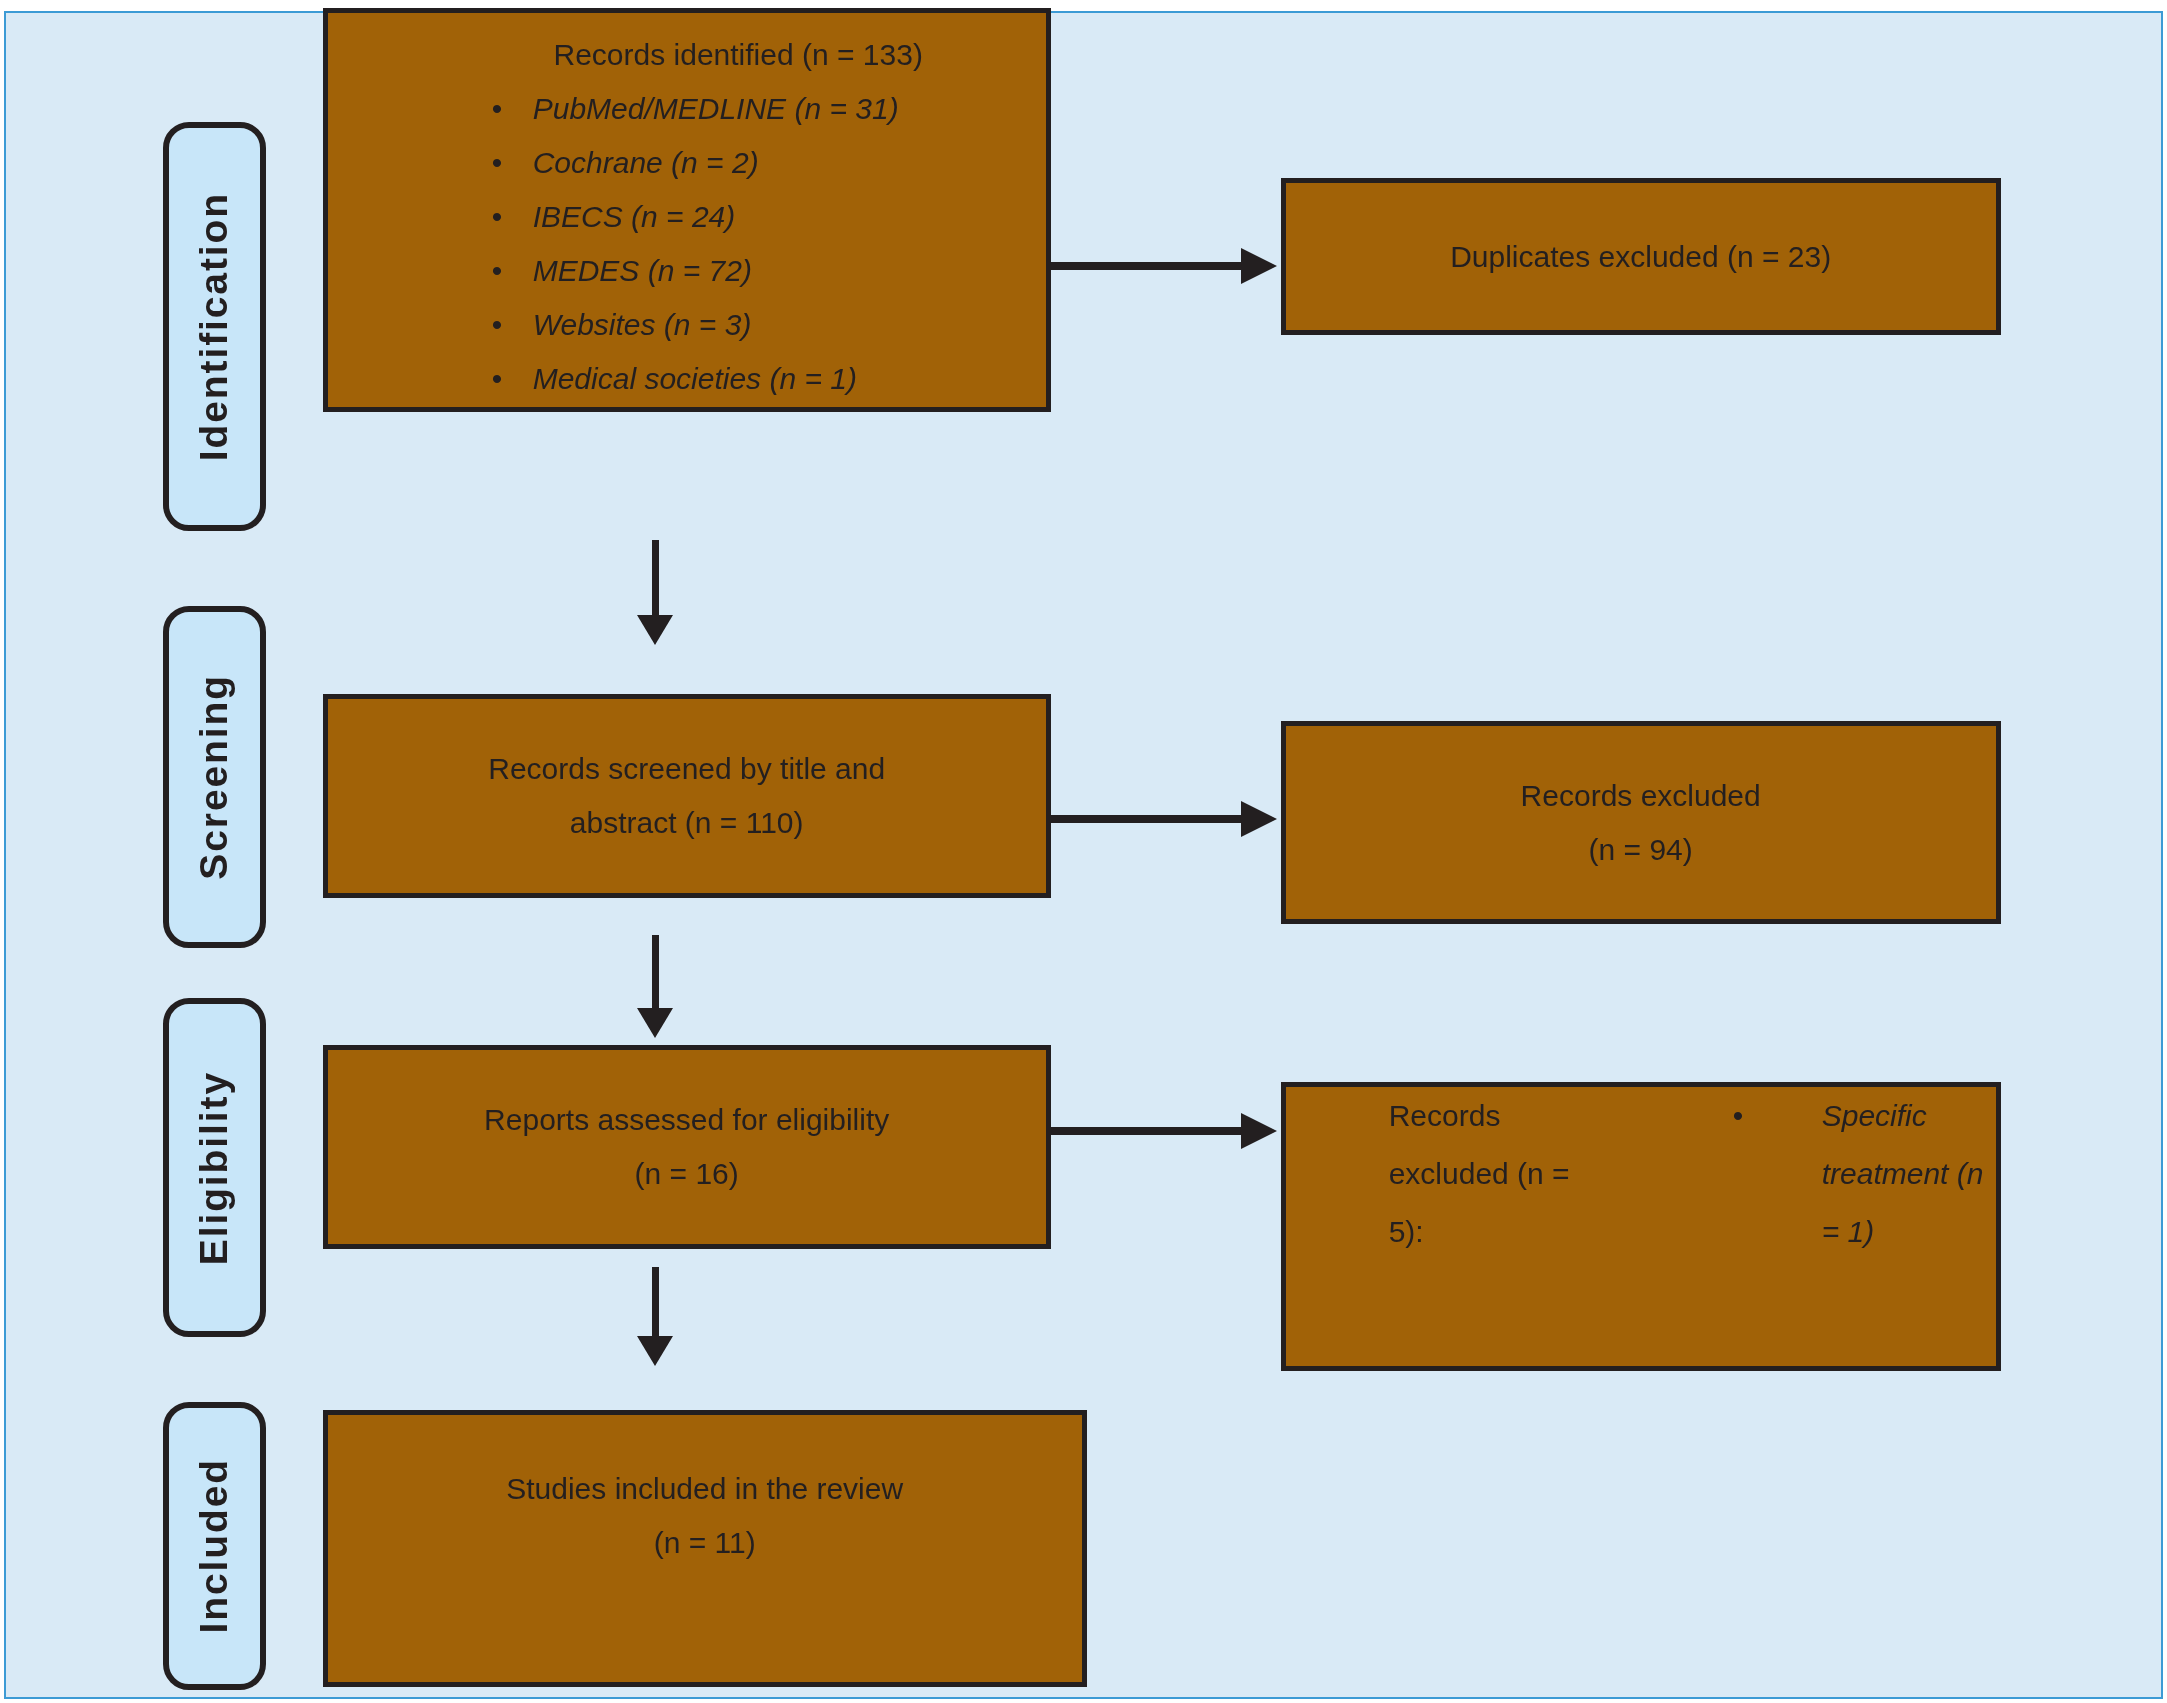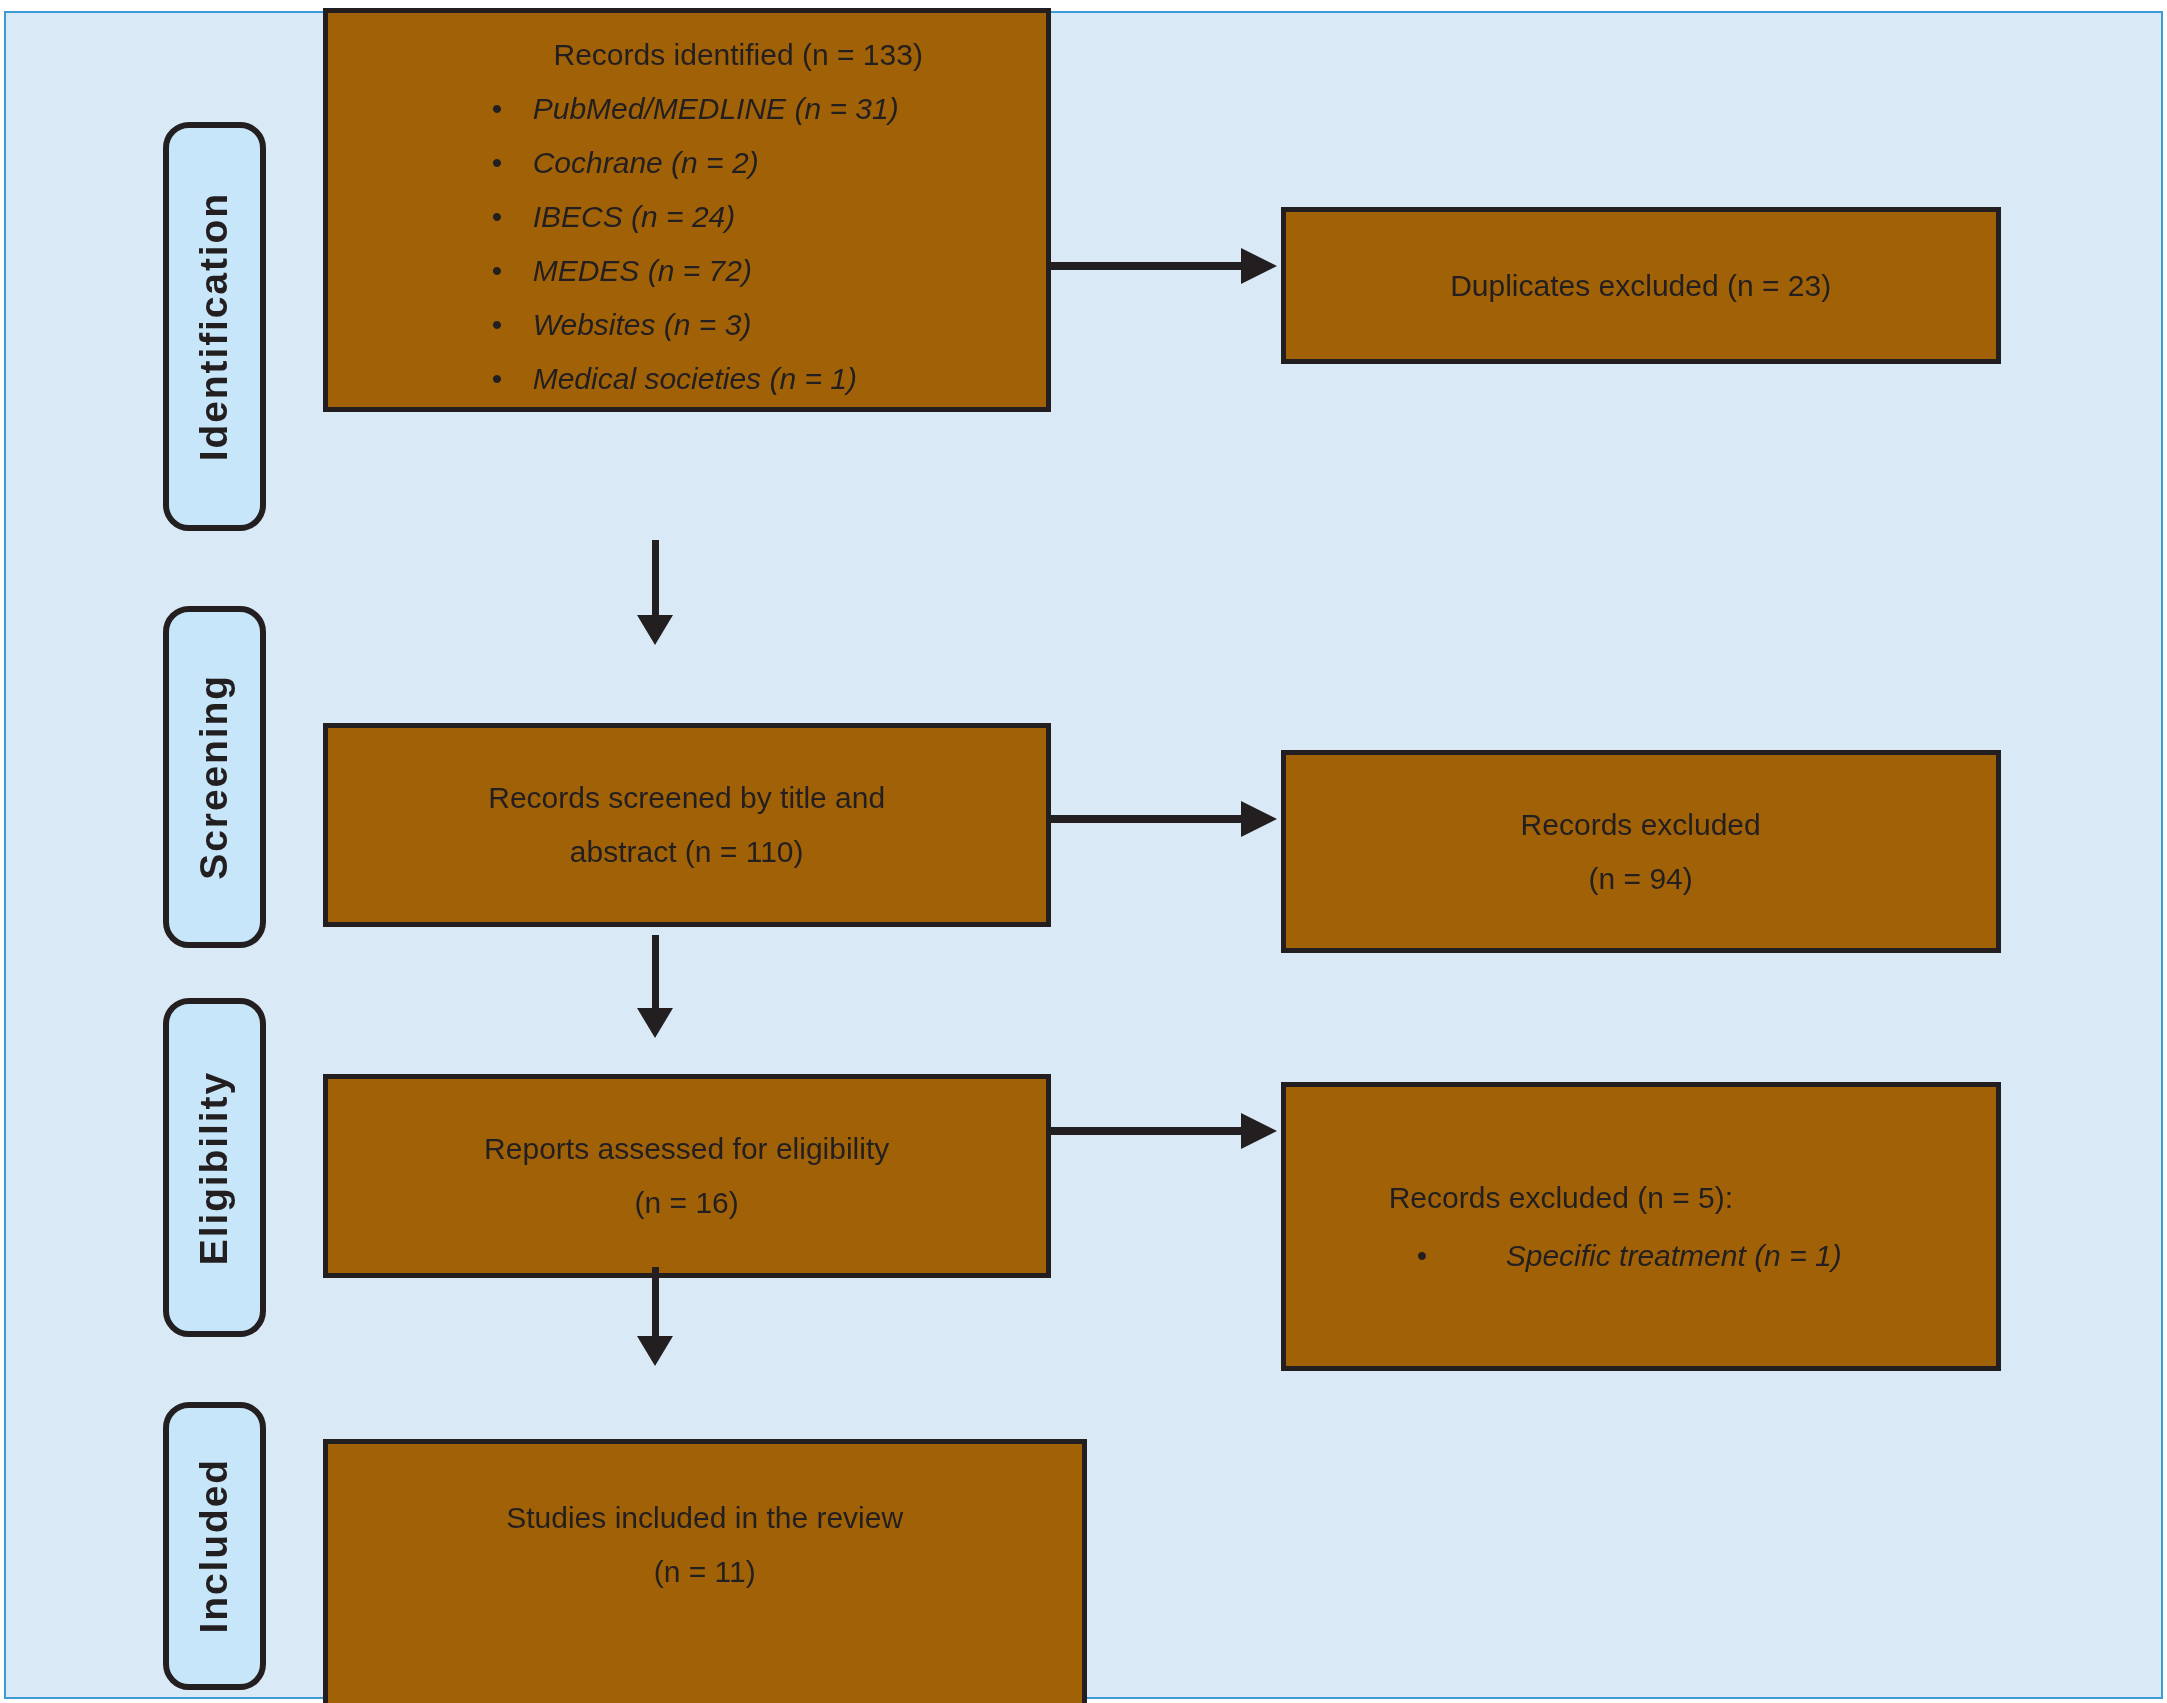--- a/index.html
+++ b/index.html
@@ -11,38 +11,37 @@
     position:absolute;left:3.7px;right:3.7px;top:11.2px;bottom:3.7px;
     background:#d9eaf6;border:2.8px solid #3c9bd5;box-sizing:border-box;
   }
   
   .fbox{
     position:absolute;background:#a16207;border:5.6px solid #231f20;
     box-sizing:border-box;font-size:30px;line-height:54px;
   }
   .center-box{
     display:flex;flex-direction:column;align-items:center;justify-content:center;
-    margin-top:29px;
   }
   
   .stage{
     position:absolute;left:157px;width:103px;background:#c8e6f9;
     border:6.6px solid #231f20;border-radius:26px;box-sizing:border-box;
     display:flex;align-items:center;justify-content:center;
   }
   .stage span{
     writing-mode:vertical-rl;transform:rotate(180deg);
     font-weight:bold;font-size:39px;letter-spacing:1.9px;white-space:nowrap;
   }
   
   .b1-title{margin:15px 0 0 103px;text-align:center;}
   .b1-bullet{display:flex;margin-left:164px;font-style:italic;}
   .b1-bullet::before{content:"\2022";font-style:normal;width:41px;flex:none;}
   
-  .e5-inner{position:absolute;inset:0;display:flex;flex-direction:column;justify-content:center;}
+  .e5-inner{position:absolute;inset:0;display:flex;flex-direction:row;justify-content:center;}
   .e5-title{padding-left:103px;line-height:58px;}
   .e5-bullet{display:flex;margin-left:131px;font-style:italic;line-height:58px;}
   .e5-bullet::before{content:"\2022";font-style:normal;width:89px;flex:none;}
   
   .vline{position:absolute;width:7.5px;background:#231f20;}
   .vhead{position:absolute;width:0;height:0;
     border-left:18px solid transparent;border-right:18px solid transparent;
     border-top:30px solid #231f20;}
   .hline{position:absolute;height:7.5px;background:#231f20;}
   .hhead{position:absolute;width:0;height:0;

